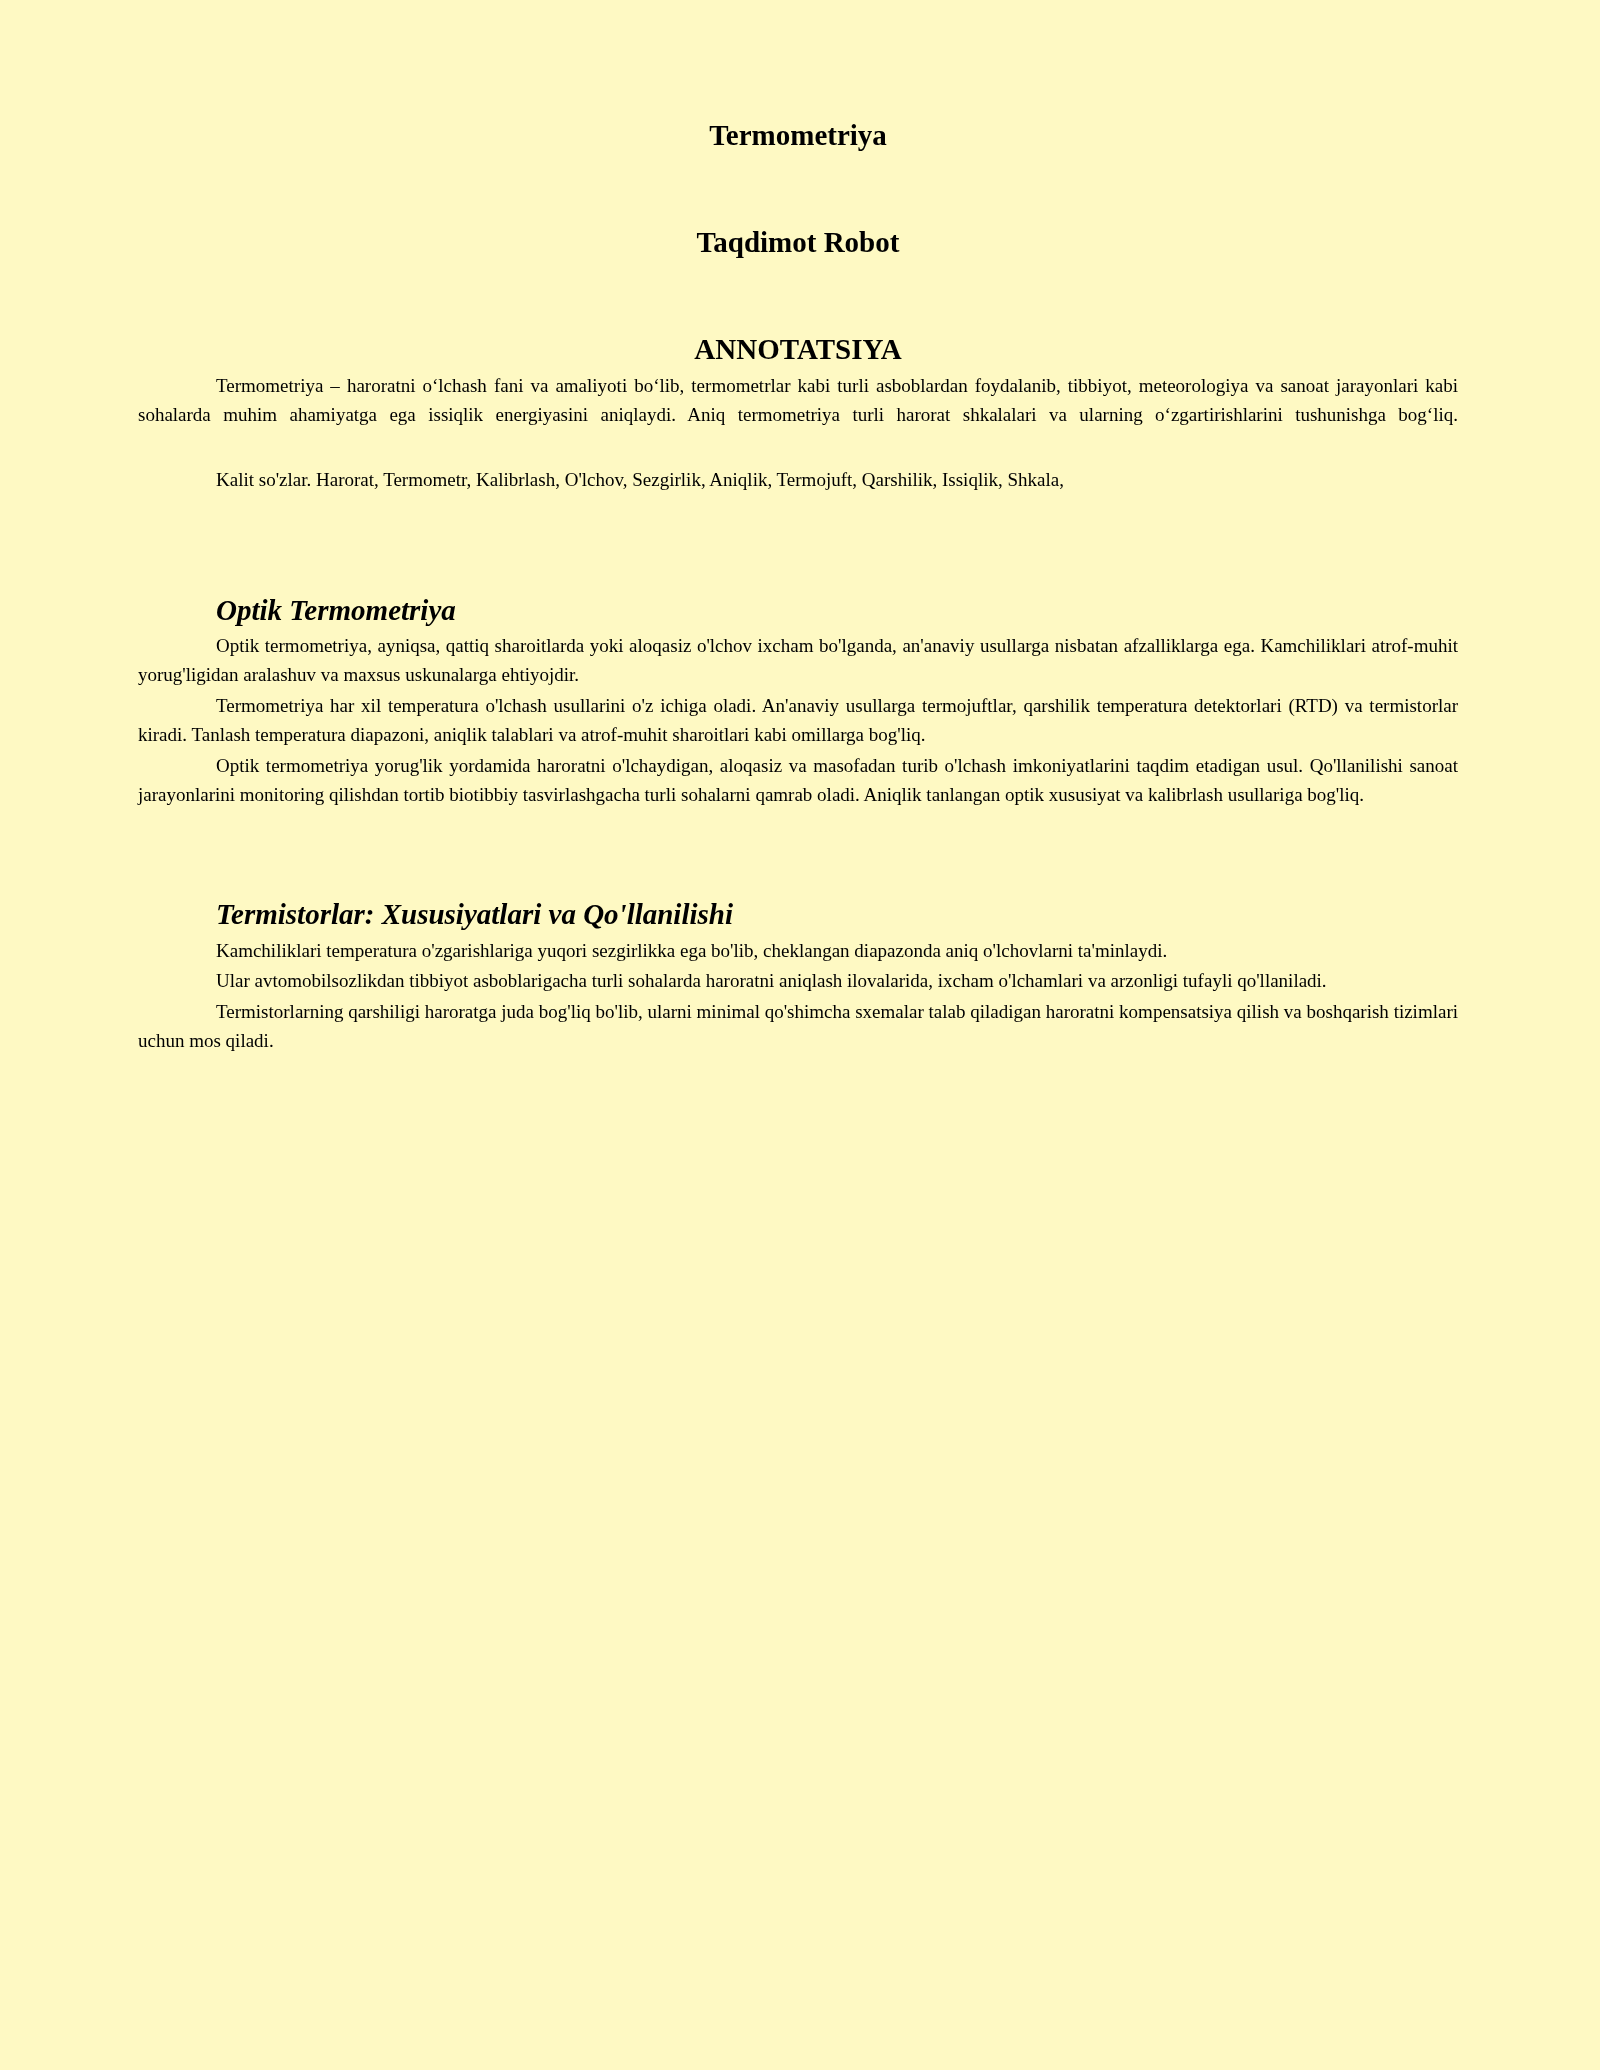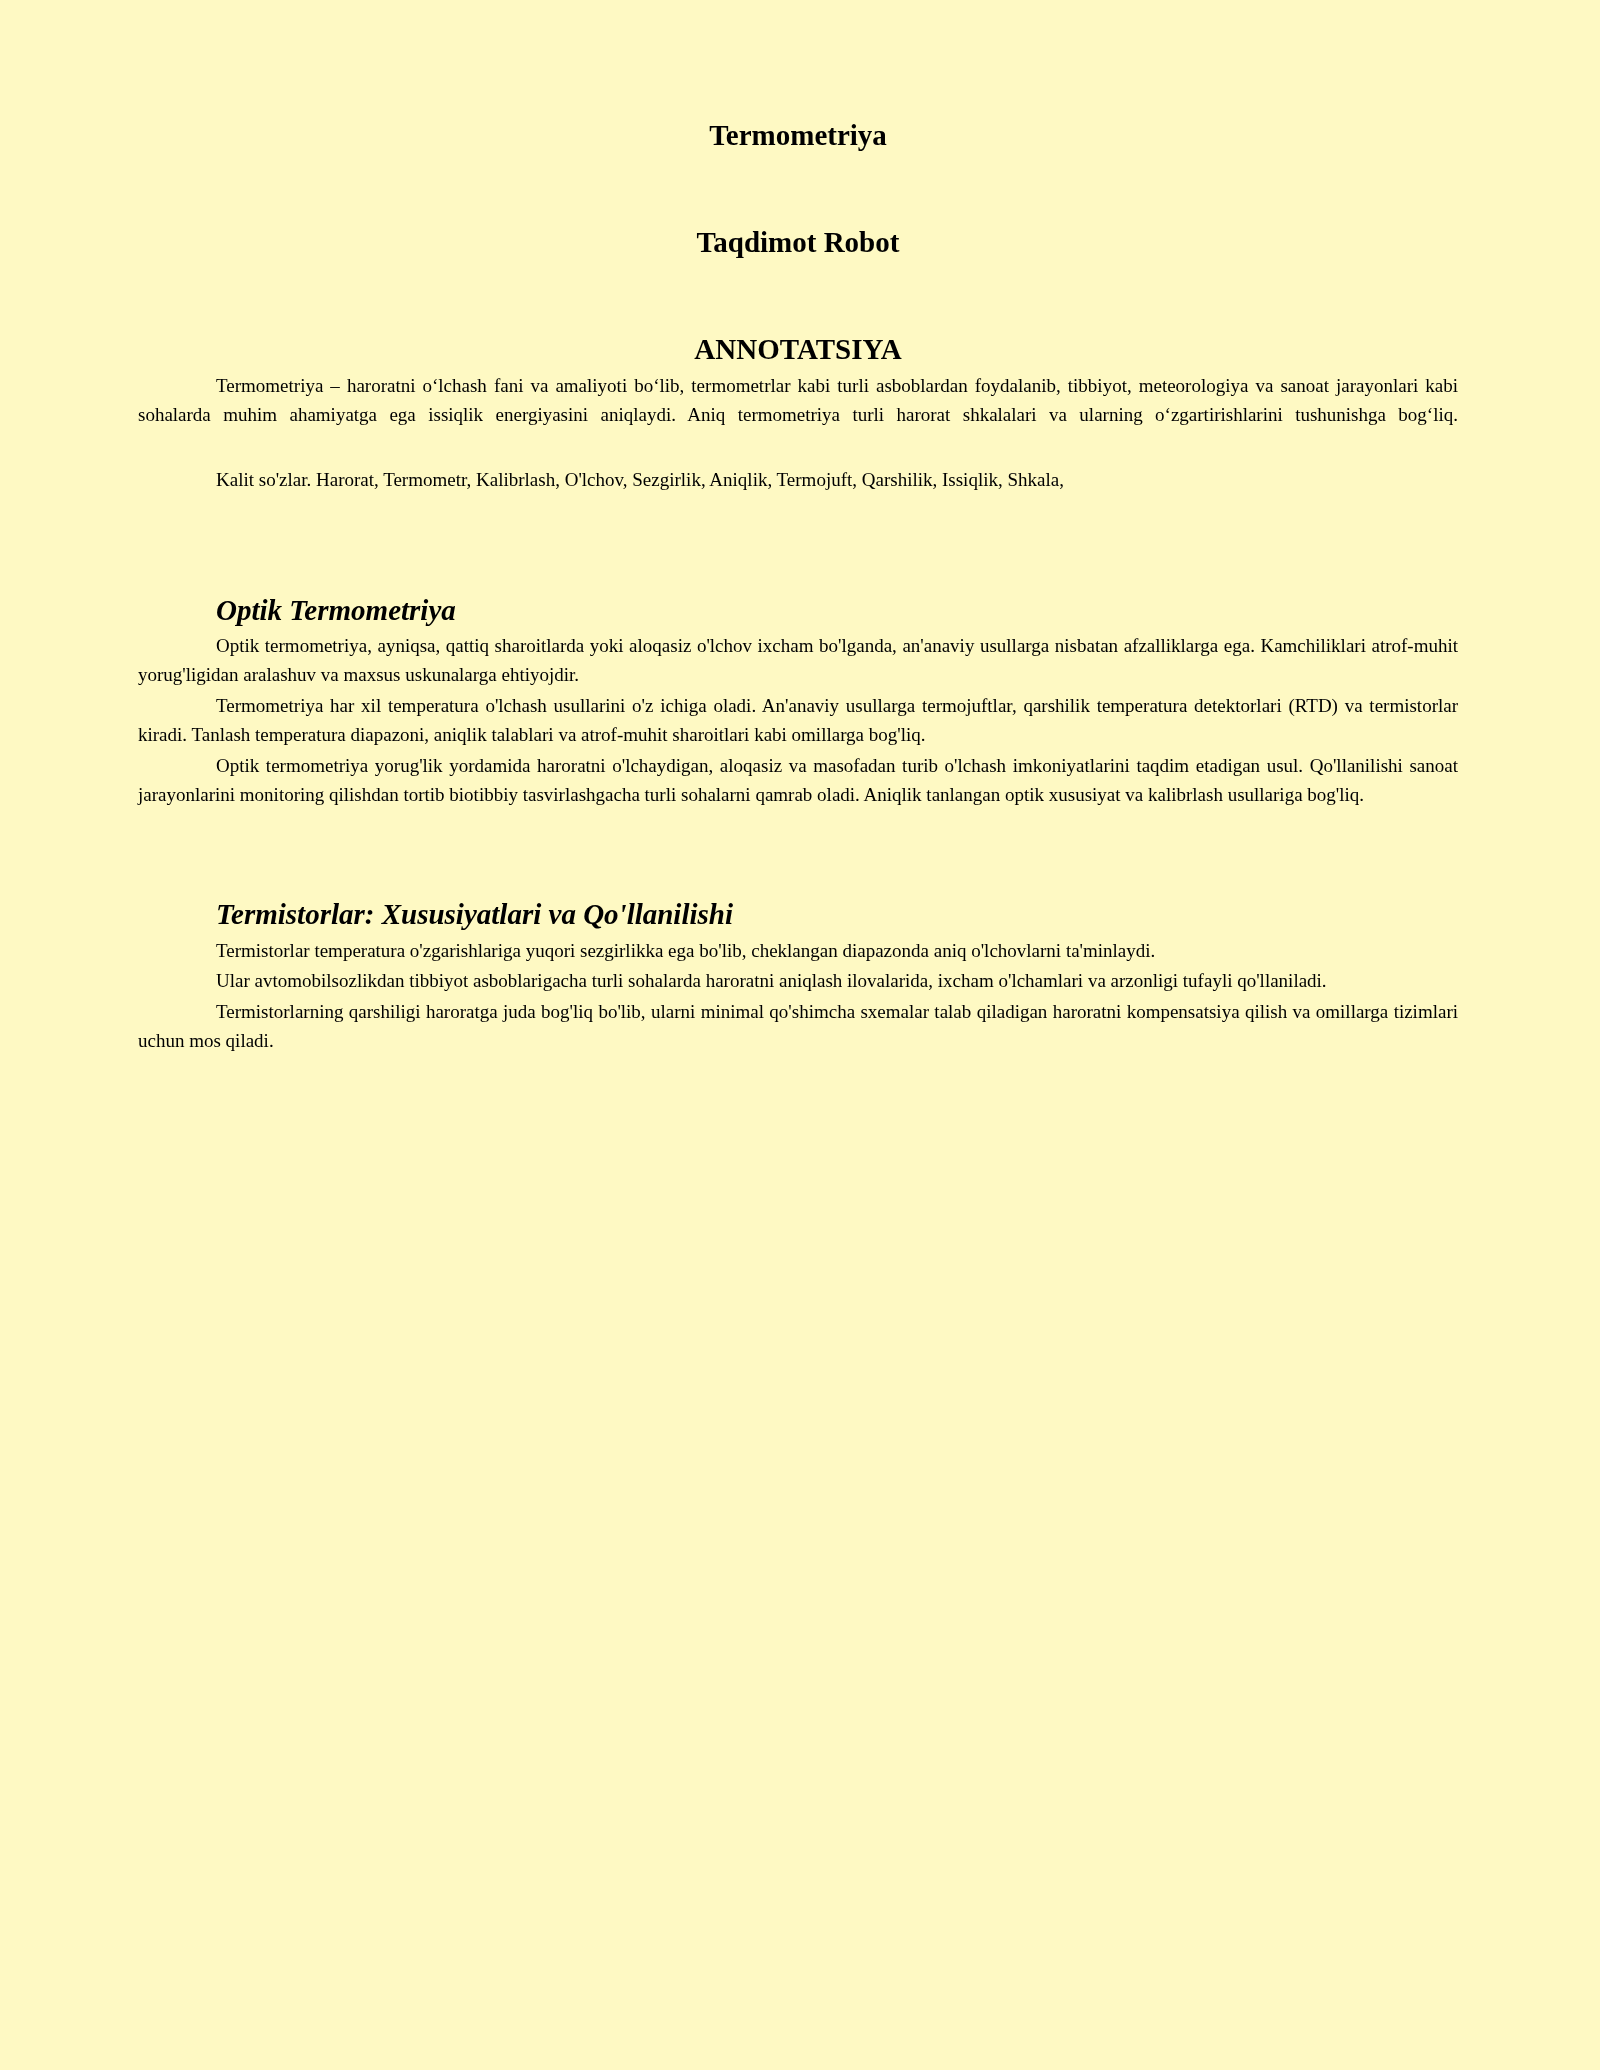--- a/index.html
+++ b/index.html
@@ -106,19 +106,19 @@
 
     <div class="heading-block">
       <h2 class="heading">Optik Termometriya</h2>
       <p class="para">Optik termometriya, ayniqsa, qattiq sharoitlarda yoki aloqasiz o'lchov ixcham bo'lganda, an'anaviy usullarga nisbatan afzalliklarga ega. Kamchiliklari atrof-muhit yorug'ligidan aralashuv va maxsus uskunalarga ehtiyojdir.</p>
       <p class="para gap">Termometriya har xil temperatura o'lchash usullarini o'z ichiga oladi. An'anaviy usullarga termojuftlar, qarshilik temperatura detektorlari (RTD) va termistorlar kiradi. Tanlash temperatura diapazoni, aniqlik talablari va atrof-muhit sharoitlari kabi omillarga bog'liq.</p>
       <p class="para gap">Optik termometriya yorug'lik yordamida haroratni o'lchaydigan, aloqasiz va masofadan turib o'lchash imkoniyatlarini taqdim etadigan usul.  Qo'llanilishi sanoat jarayonlarini monitoring qilishdan tortib biotibbiy tasvirlashgacha turli sohalarni qamrab oladi.  Aniqlik tanlangan optik xususiyat va kalibrlash usullariga bog'liq.</p>
     </div>
 
     <div class="heading-block second">
       <h2 class="heading">Termistorlar: Xususiyatlari va Qo'llanilishi</h2>
-      <p class="para">Termistorlar temperatura o'zgarishlariga yuqori sezgirlikka ega bo'lib, cheklangan diapazonda aniq o'lchovlarni ta'minlaydi.</p>
+      <p class="para">Kamchiliklari temperatura o'zgarishlariga yuqori sezgirlikka ega bo'lib, cheklangan diapazonda aniq o'lchovlarni ta'minlaydi.</p>
       <p class="para gap">Ular avtomobilsozlikdan tibbiyot asboblarigacha turli sohalarda haroratni aniqlash ilovalarida, ixcham o'lchamlari va arzonligi tufayli qo'llaniladi.</p>
-      <p class="para gap">Termistorlarning qarshiligi haroratga juda bog'liq bo'lib, ularni minimal qo'shimcha sxemalar talab qiladigan haroratni kompensatsiya qilish va omillarga tizimlari uchun mos qiladi.</p>
+      <p class="para gap">Termistorlarning qarshiligi haroratga juda bog'liq bo'lib, ularni minimal qo'shimcha sxemalar talab qiladigan haroratni kompensatsiya qilish va boshqarish tizimlari uchun mos qiladi.</p>
     </div>
 
   </div>
 </div>
 
 </body></html>

